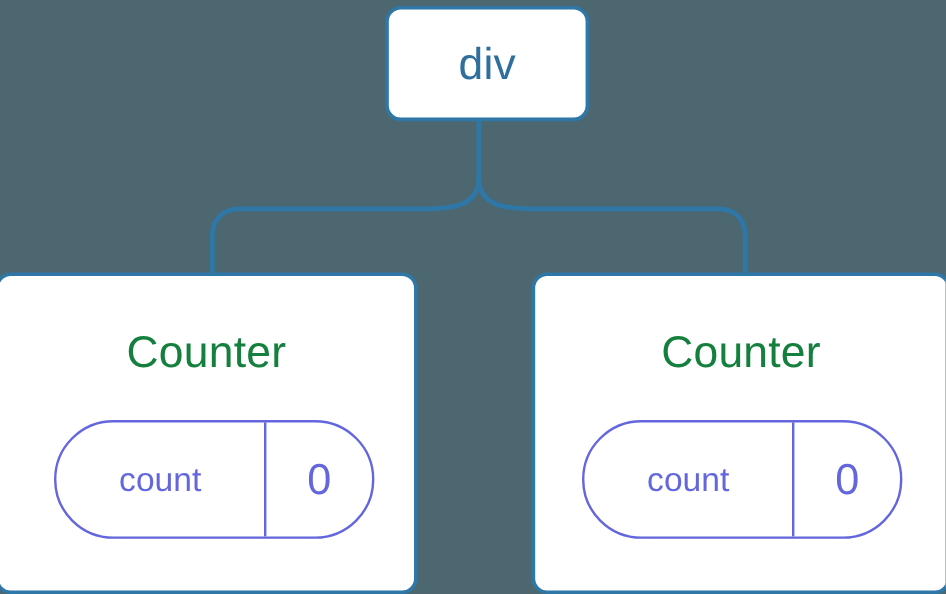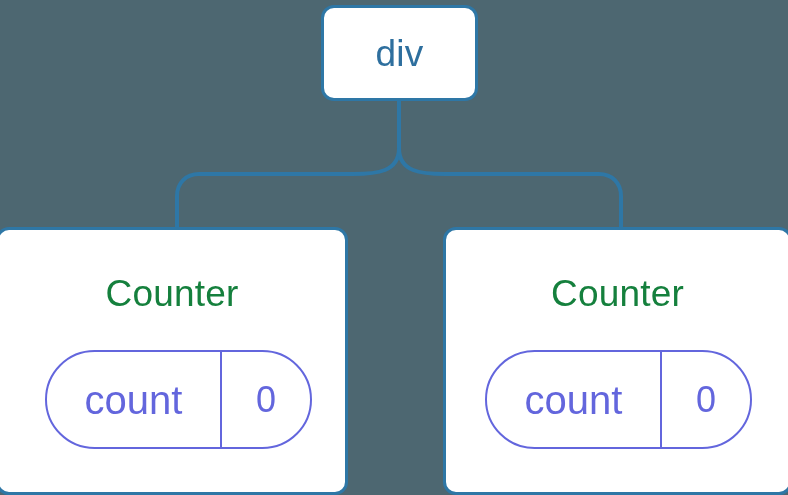--- a/index.html
+++ b/index.html
@@ -35,21 +35,21 @@
     background: #ffffff;
     border: 3px solid #2e77a6;
     border-radius: 13px;
     box-sizing: border-box;
     z-index: 2;
   }
 
   #node-root {
     left: 321px;
     top: 5px;
-    width: 157px;
+    width: 170px;
     height: 96px;
     display: flex;
     align-items: center;
     justify-content: center;
   }
 
   .node-title-root {
     color: #2e6f9e;
     font-size: 37px;
     line-height: 1;
@@ -102,21 +102,21 @@
   }
   #pill-left  { left: 46px;  width: 267px; }
   #pill-right { left: 39px;  width: 267px; }
 
   .pill-key {
     flex: 0 0 175px;
     display: flex;
     align-items: center;
     justify-content: center;
     color: #6366dd;
-    font-size: 40px;
+    font-size: 28px;
     line-height: 1;
     border-right: 2px solid #6366dd;
     box-sizing: border-box;
   }
   .pill-value {
     flex: 1 1 auto;
     display: flex;
     align-items: center;
     justify-content: center;
     color: #6366dd;

